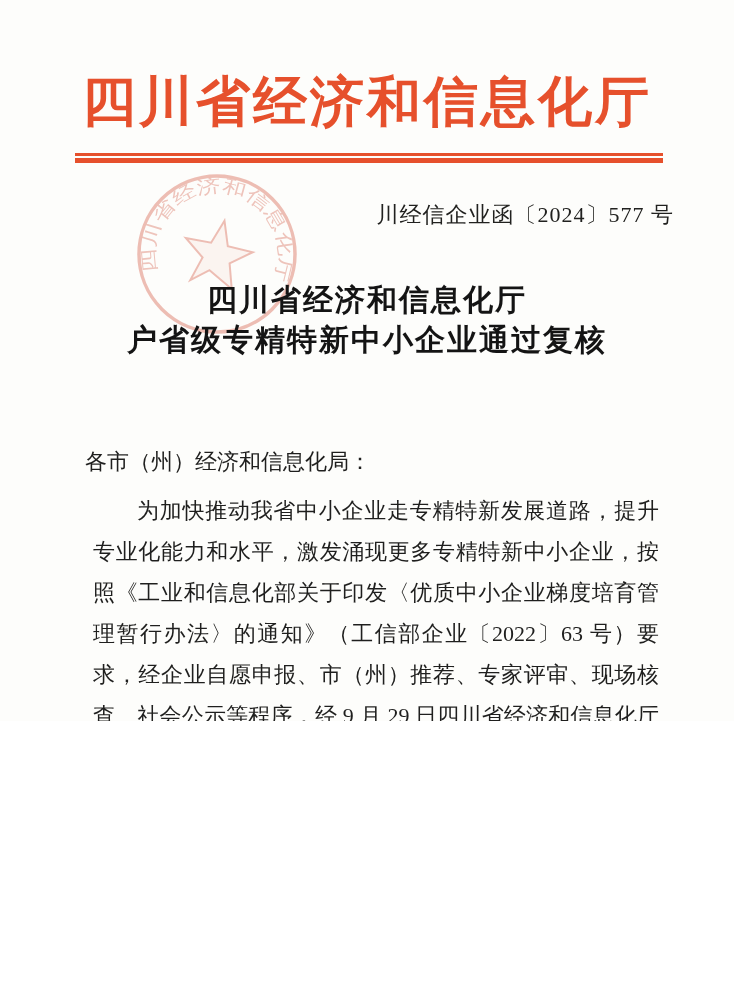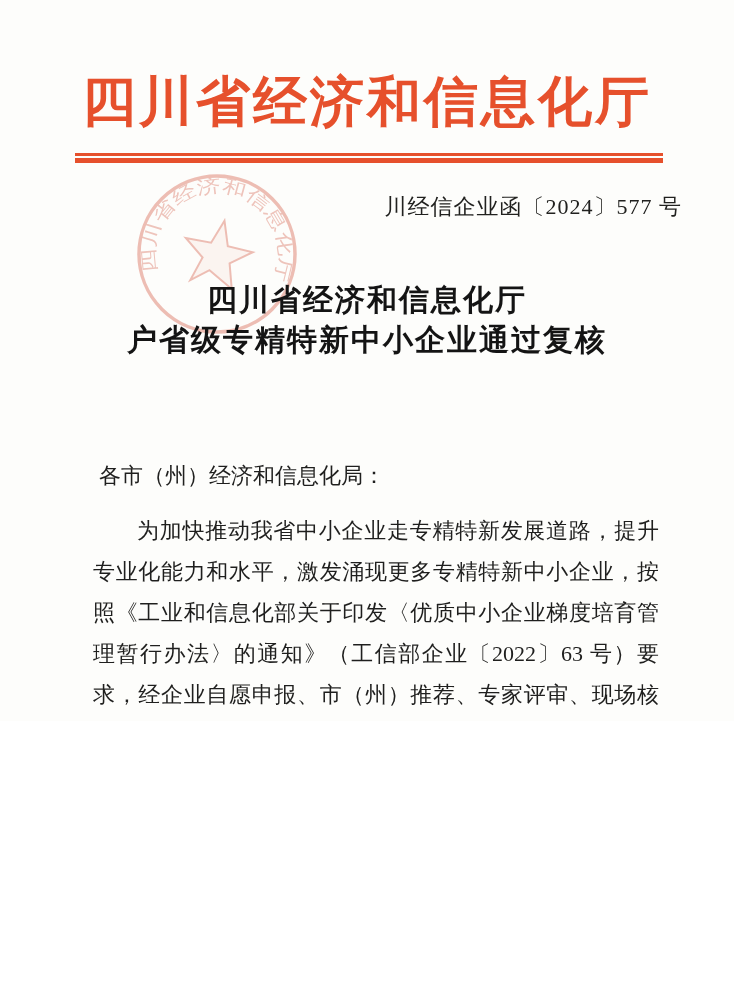--- a/index.html
+++ b/index.html
@@ -43,21 +43,21 @@
     content: "";
     display: block;
     height: 5px;
     background: #e6502c;
   }
 
   .doc-number {
     position: absolute;
     top: 192px;
     right: 52px;
-    margin: 0;
+    margin: 8px;
     font-size: 22px;
     letter-spacing: 1px;
     color: #21211f;
     white-space: nowrap;
   }
 
   
   .seal {
     position: absolute;
     left: 126px;
@@ -86,21 +86,21 @@
   .body-block {
     position: absolute;
     top: 441px;
     left: 85px;
     width: 582px;
     color: #1f1f1e;
     font-size: 22px;
     line-height: 41px;
   }
   .salutation {
-    margin: 14px;
+    margin: 0;
     white-space: nowrap;
   }
   .body-paragraph {
     margin: 8px;
     text-indent: 2em;
     text-align: justify;
     text-justify: inter-ideograph;
   }
 
   

